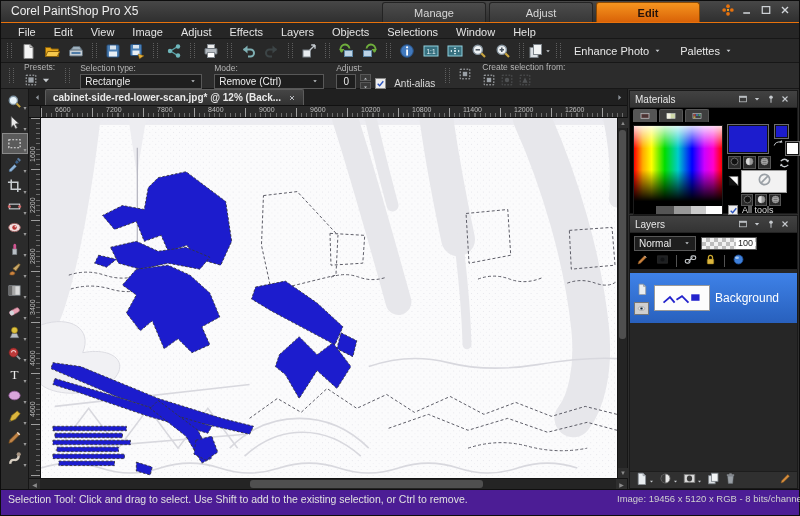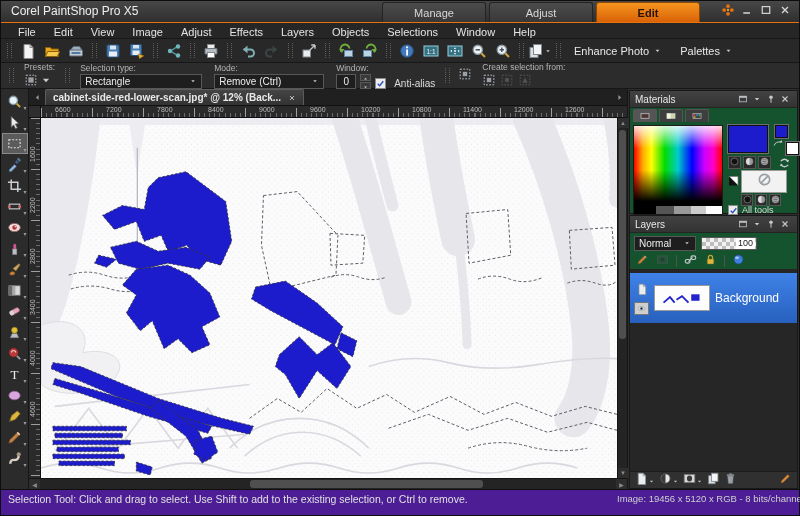--- a/index.html
+++ b/index.html
@@ -69,21 +69,21 @@
 .canvas{flex:1;position:relative;background:#fbfbfc;overflow:hidden}
 .canvas svg{width:100%;height:100%;display:block}
 .vscroll{width:10px;background:#242424;border-left:1px solid #141414;position:relative;flex:0 0 10px}
 .vthumb{position:absolute;top:12px;left:1px;right:1px;height:58%;background:#4f4f4f;border-radius:3px}
 .sarrow{position:absolute;left:0;width:10px;height:10px;color:#8a8a8a;font-size:6px;display:flex;align-items:center;justify-content:center;background:#2e2e2e;border:none}
 .hscroll{height:11px;background:#242424;border-top:1px solid #141414;position:relative;flex:0 0 11px}
 .hthumb{position:absolute;left:37%;width:39%;top:1px;bottom:1px;background:#4f4f4f;border-radius:3px}
 .harrow{position:absolute;top:0;width:11px;height:10px;color:#8a8a8a;font-size:6px;display:flex;align-items:center;justify-content:center;background:#2e2e2e;border:none}
 
 .rightcol{width:172px;background:#2e2e2e;border-left:1px solid #161616;display:flex;flex-direction:column;flex:0 0 172px}
-.panel{border:1px solid #191919;margin:1px 1px 0 1px;background:#14532d;display:flex;flex-direction:column}
+.panel{border:1px solid #191919;margin:1px 1px 0 1px;background:#000000;display:flex;flex-direction:column}
 .phead{height:17px;display:flex;align-items:center;padding:0 5px;background:linear-gradient(#424242,#333);font-size:10px;color:#e8e8e8;border-bottom:1px solid #242424;flex:0 0 17px}
 .phead .sp{flex:1}
 .picon{width:14px;height:13px;display:flex;align-items:center;justify-content:center;border:none;background:transparent}
 .picon svg{width:10px;height:10px}
 .mat-tabs{display:flex;gap:2px;padding:1px 3px;height:15px;flex:0 0 15px}
 .mtab{width:24px;height:13px;background:#3e3e3e;border:1px solid #565656;border-bottom:none;display:flex;align-items:center;justify-content:center;border-radius:2px 2px 0 0}
 .mtab.on{background:#555}
 .mtab svg{width:14px;height:10px}
 .mat-body{display:flex;padding:2px 3px 3px 3px;flex:1}
 .picker-wrap{width:90px;border:1px solid #1c1c1c;flex:0 0 90px}
@@ -369,21 +369,21 @@
       <div class="ctl">
         <div class="dd" style="width:110px">
           <span>Remove (Ctrl)</span>
             <span><svg viewBox="0 0 16 16" width="16" height="16">
                 <path d="M4.5 6.5l3.5 4 3.5-4z" fill="#c6cace"></path>
               </svg></span>
         </div>
       </div>
     </div>
     <div class="og">
-      <span class="lab">Window:</span>
+      <span class="lab">Adjust:</span>
       <div class="ctl">
         <span class="spinbox">0</span>
         <span class="spincol">
           <button class="sbtn">
               <span><svg viewBox="0 0 16 16" width="16" height="16">
                   <path d="M8 4.5l4 5H4z" fill="#c6cace"></path>
                 </svg></span>
             </button>
           <button class="sbtn">
               <span><svg viewBox="0 0 16 16" width="16" height="16">

